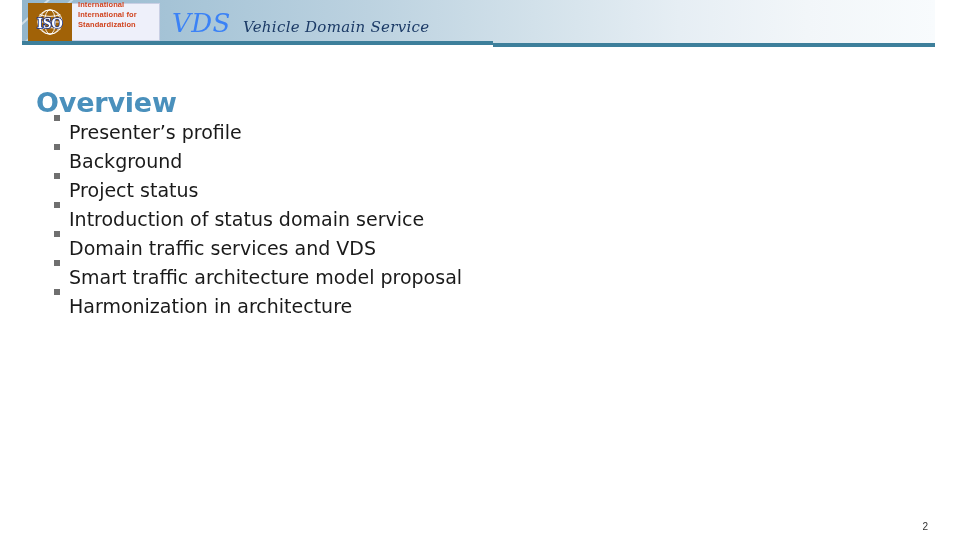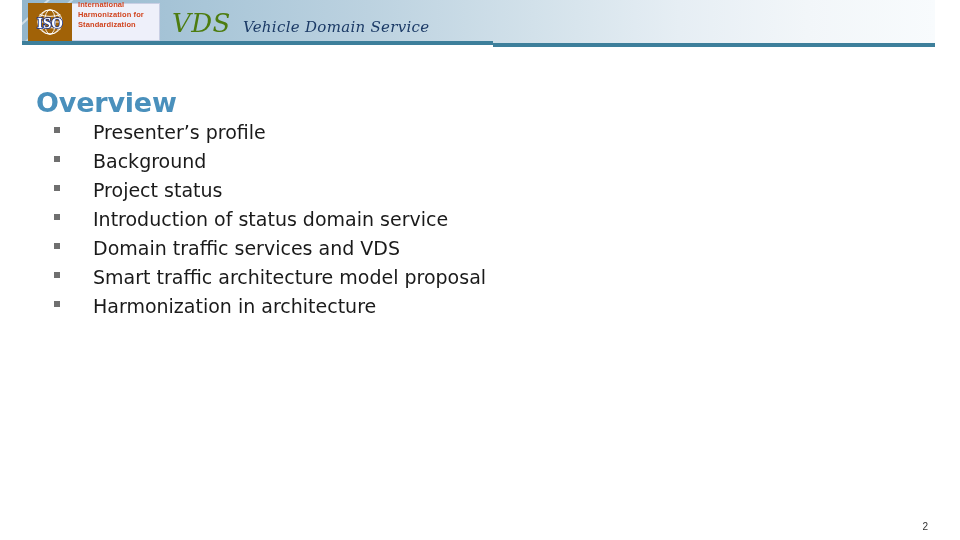--- a/index.html
+++ b/index.html
@@ -99,21 +99,21 @@
     top: 8px;
     z-index: 4;
     display: flex;
     align-items: baseline;
     white-space: nowrap;
   }
   .hdr-vds {
     font-family: "DejaVu Serif", serif;
     font-style: italic;
     font-size: 26px;
-    color: #4d7c0f;
+    color: #3b82f6;
     letter-spacing: 0.5px;
   }
   .hdr-sub {
     font-family: "DejaVu Serif", serif;
     font-style: italic;
     font-size: 15px;
     color: #1b3a66;
     margin-left: 12px;
     letter-spacing: 0.3px;
   }
@@ -154,24 +154,23 @@
   .bullet-list {
     position: absolute;
     left: 54px;
     top: 118px;
     margin: 0;
     padding: 0;
     list-style: none;
   }
   .bullet-item {
     display: flex;
-    align-items: center;
+    align-items: flex-start;
     height: 29px;
     white-space: nowrap;
-    gap: 24px;
   }
   .bullet-glyph {
     display: inline-block;
     width: 6px;
     height: 6px;
     background: #6f6f6f;
     margin-right: 9px;
     position: relative;
     top: -3px;
     flex: none;
@@ -213,21 +212,21 @@
           <ellipse cx="20" cy="15" rx="10.4" ry="12.2"></ellipse>
           <line x1="7.8" y1="15" x2="32.2" y2="15"></line>
           <path d="M9.6 7.6 Q20 11.2 30.4 7.6"></path>
           <path d="M9.6 22.4 Q20 18.8 30.4 22.4"></path>
         </g>
         <text x="20" y="20.6" text-anchor="middle" font-family="Liberation Serif, serif" font-size="15" font-weight="bold" fill="#ffffff" stroke="#15328c" stroke-width="1.6" paint-order="stroke fill">ISO</text>
       </svg>
     </div>
     <div class="iso-text-panel">
       <span>International</span>
-      <span>Harmonization for</span>
+      <span>International for</span>
       <span>Standardization</span>
     </div>
   </div>
 
   <div class="hdr-title-wrap">
     <span class="hdr-vds">VDS</span>
     <span class="hdr-sub">Vehicle Domain Service</span>
   </div>
 
   <div class="rule-left"></div>

